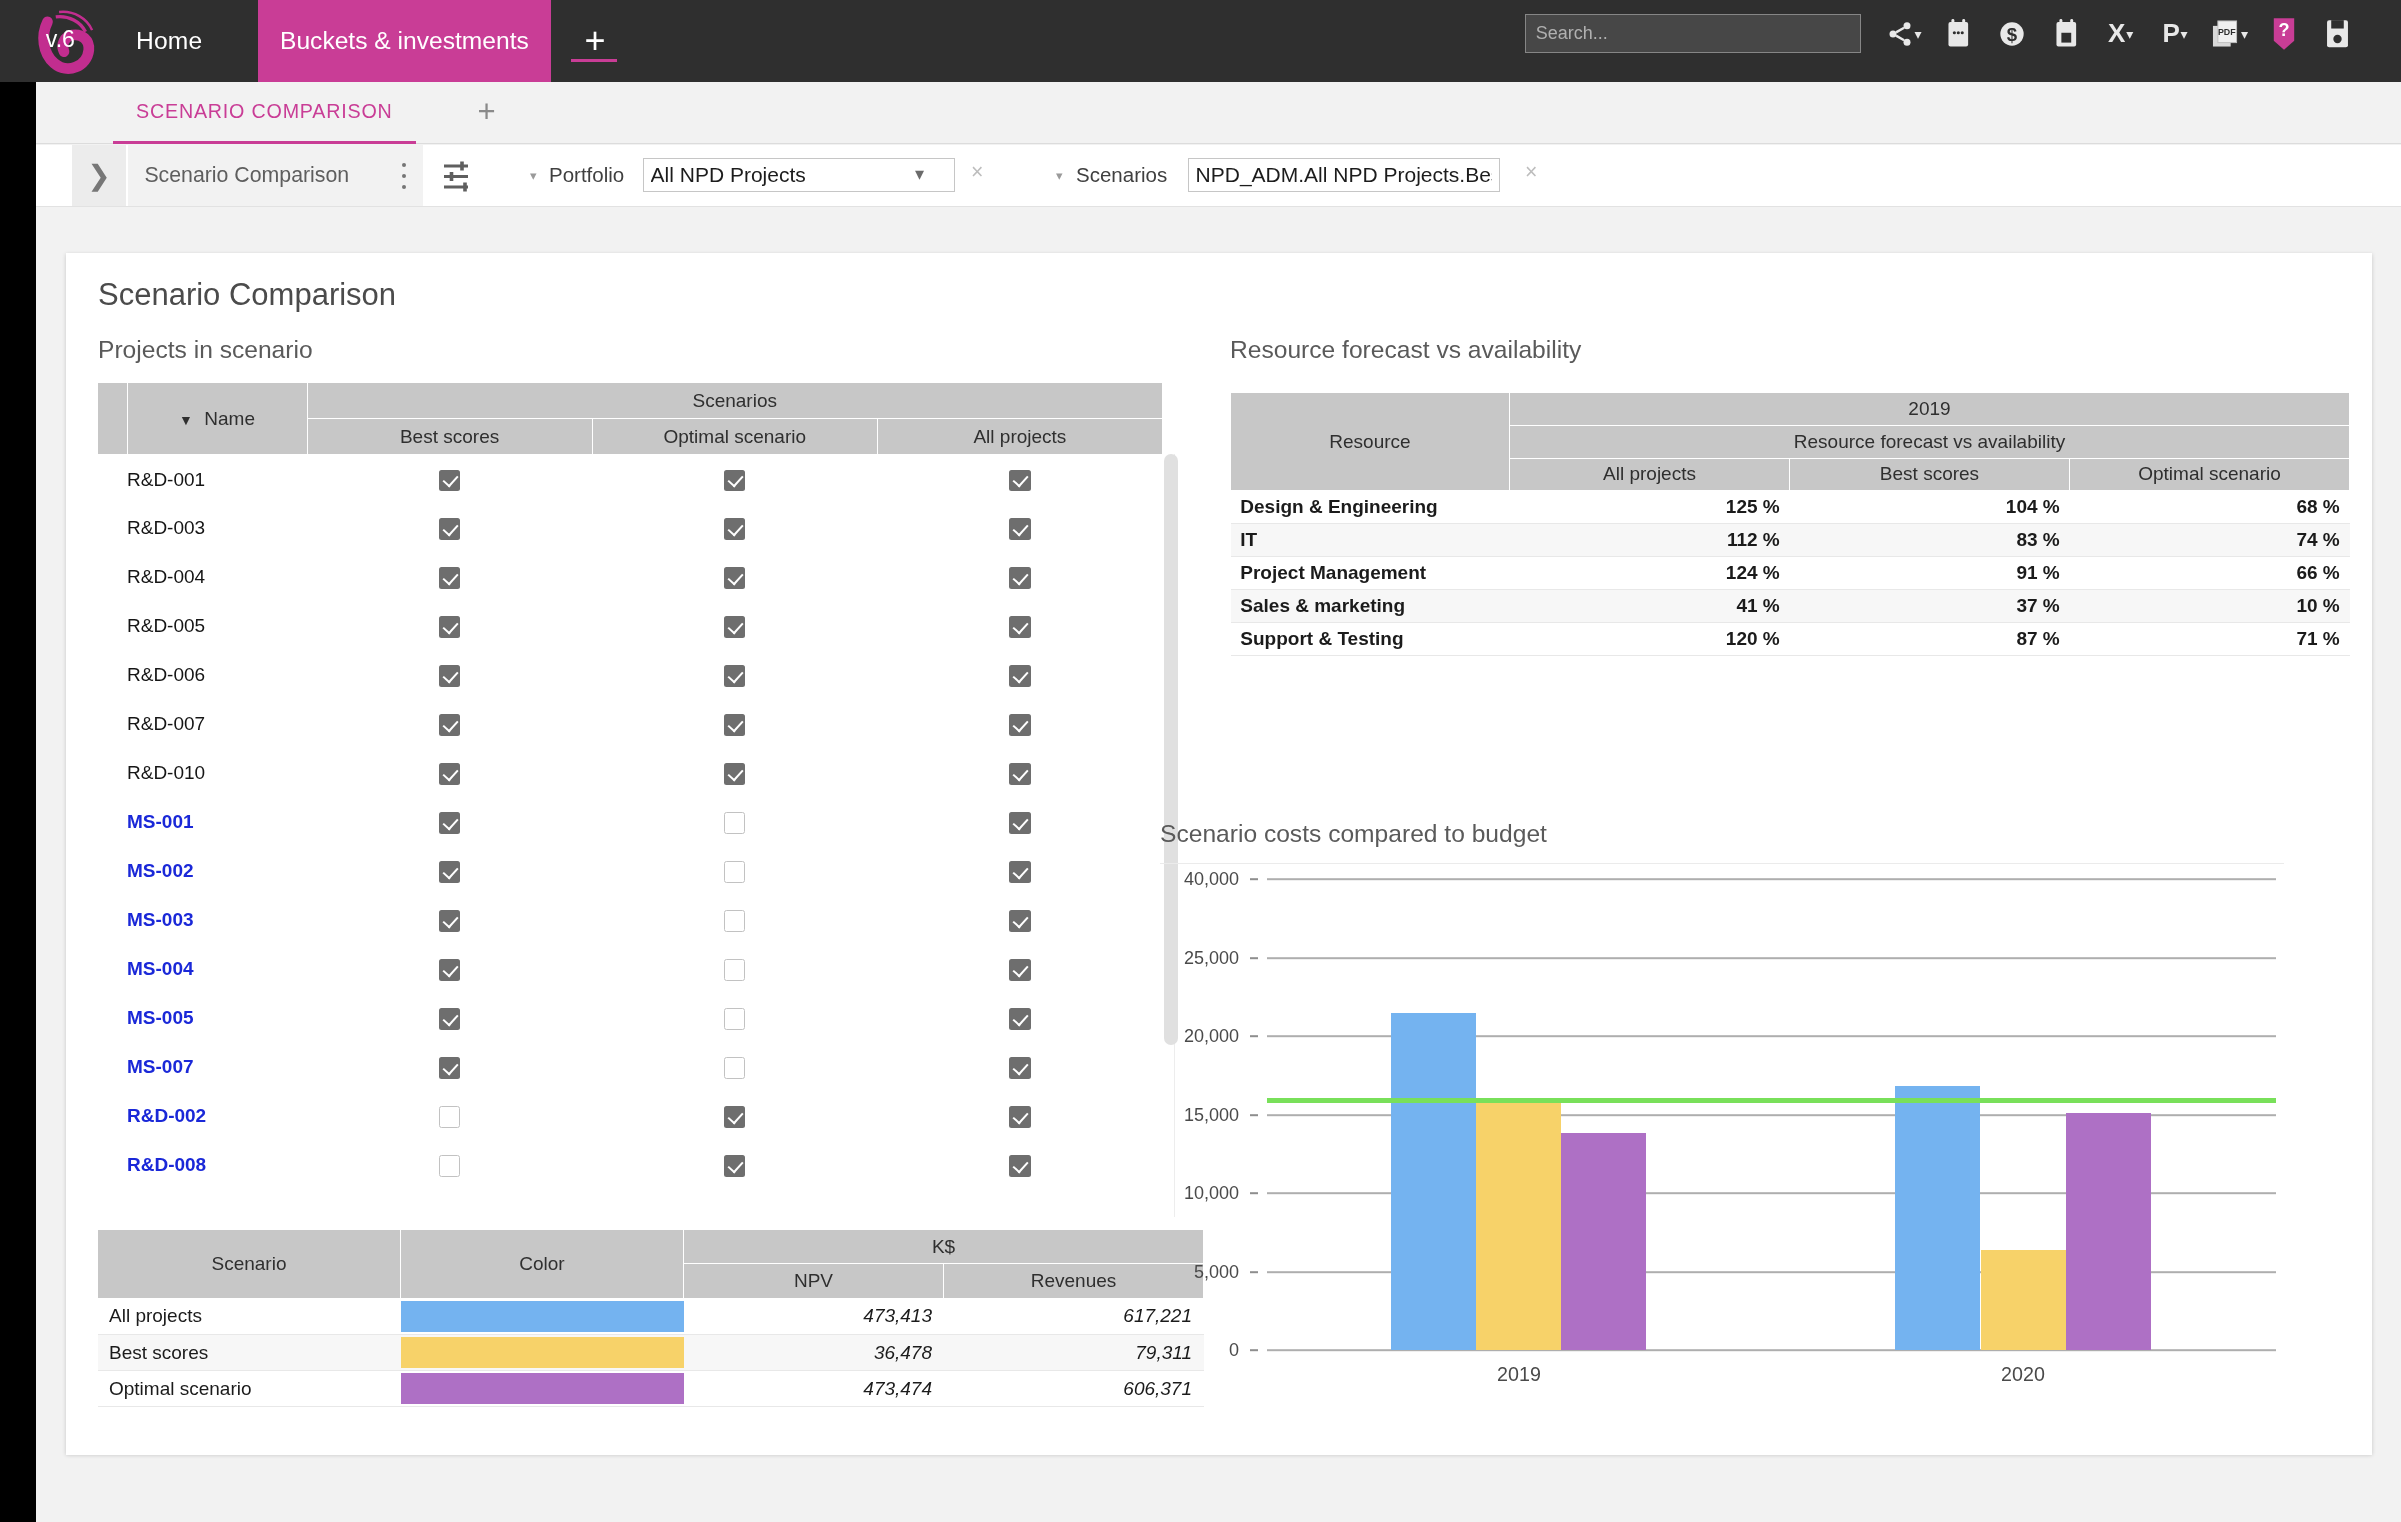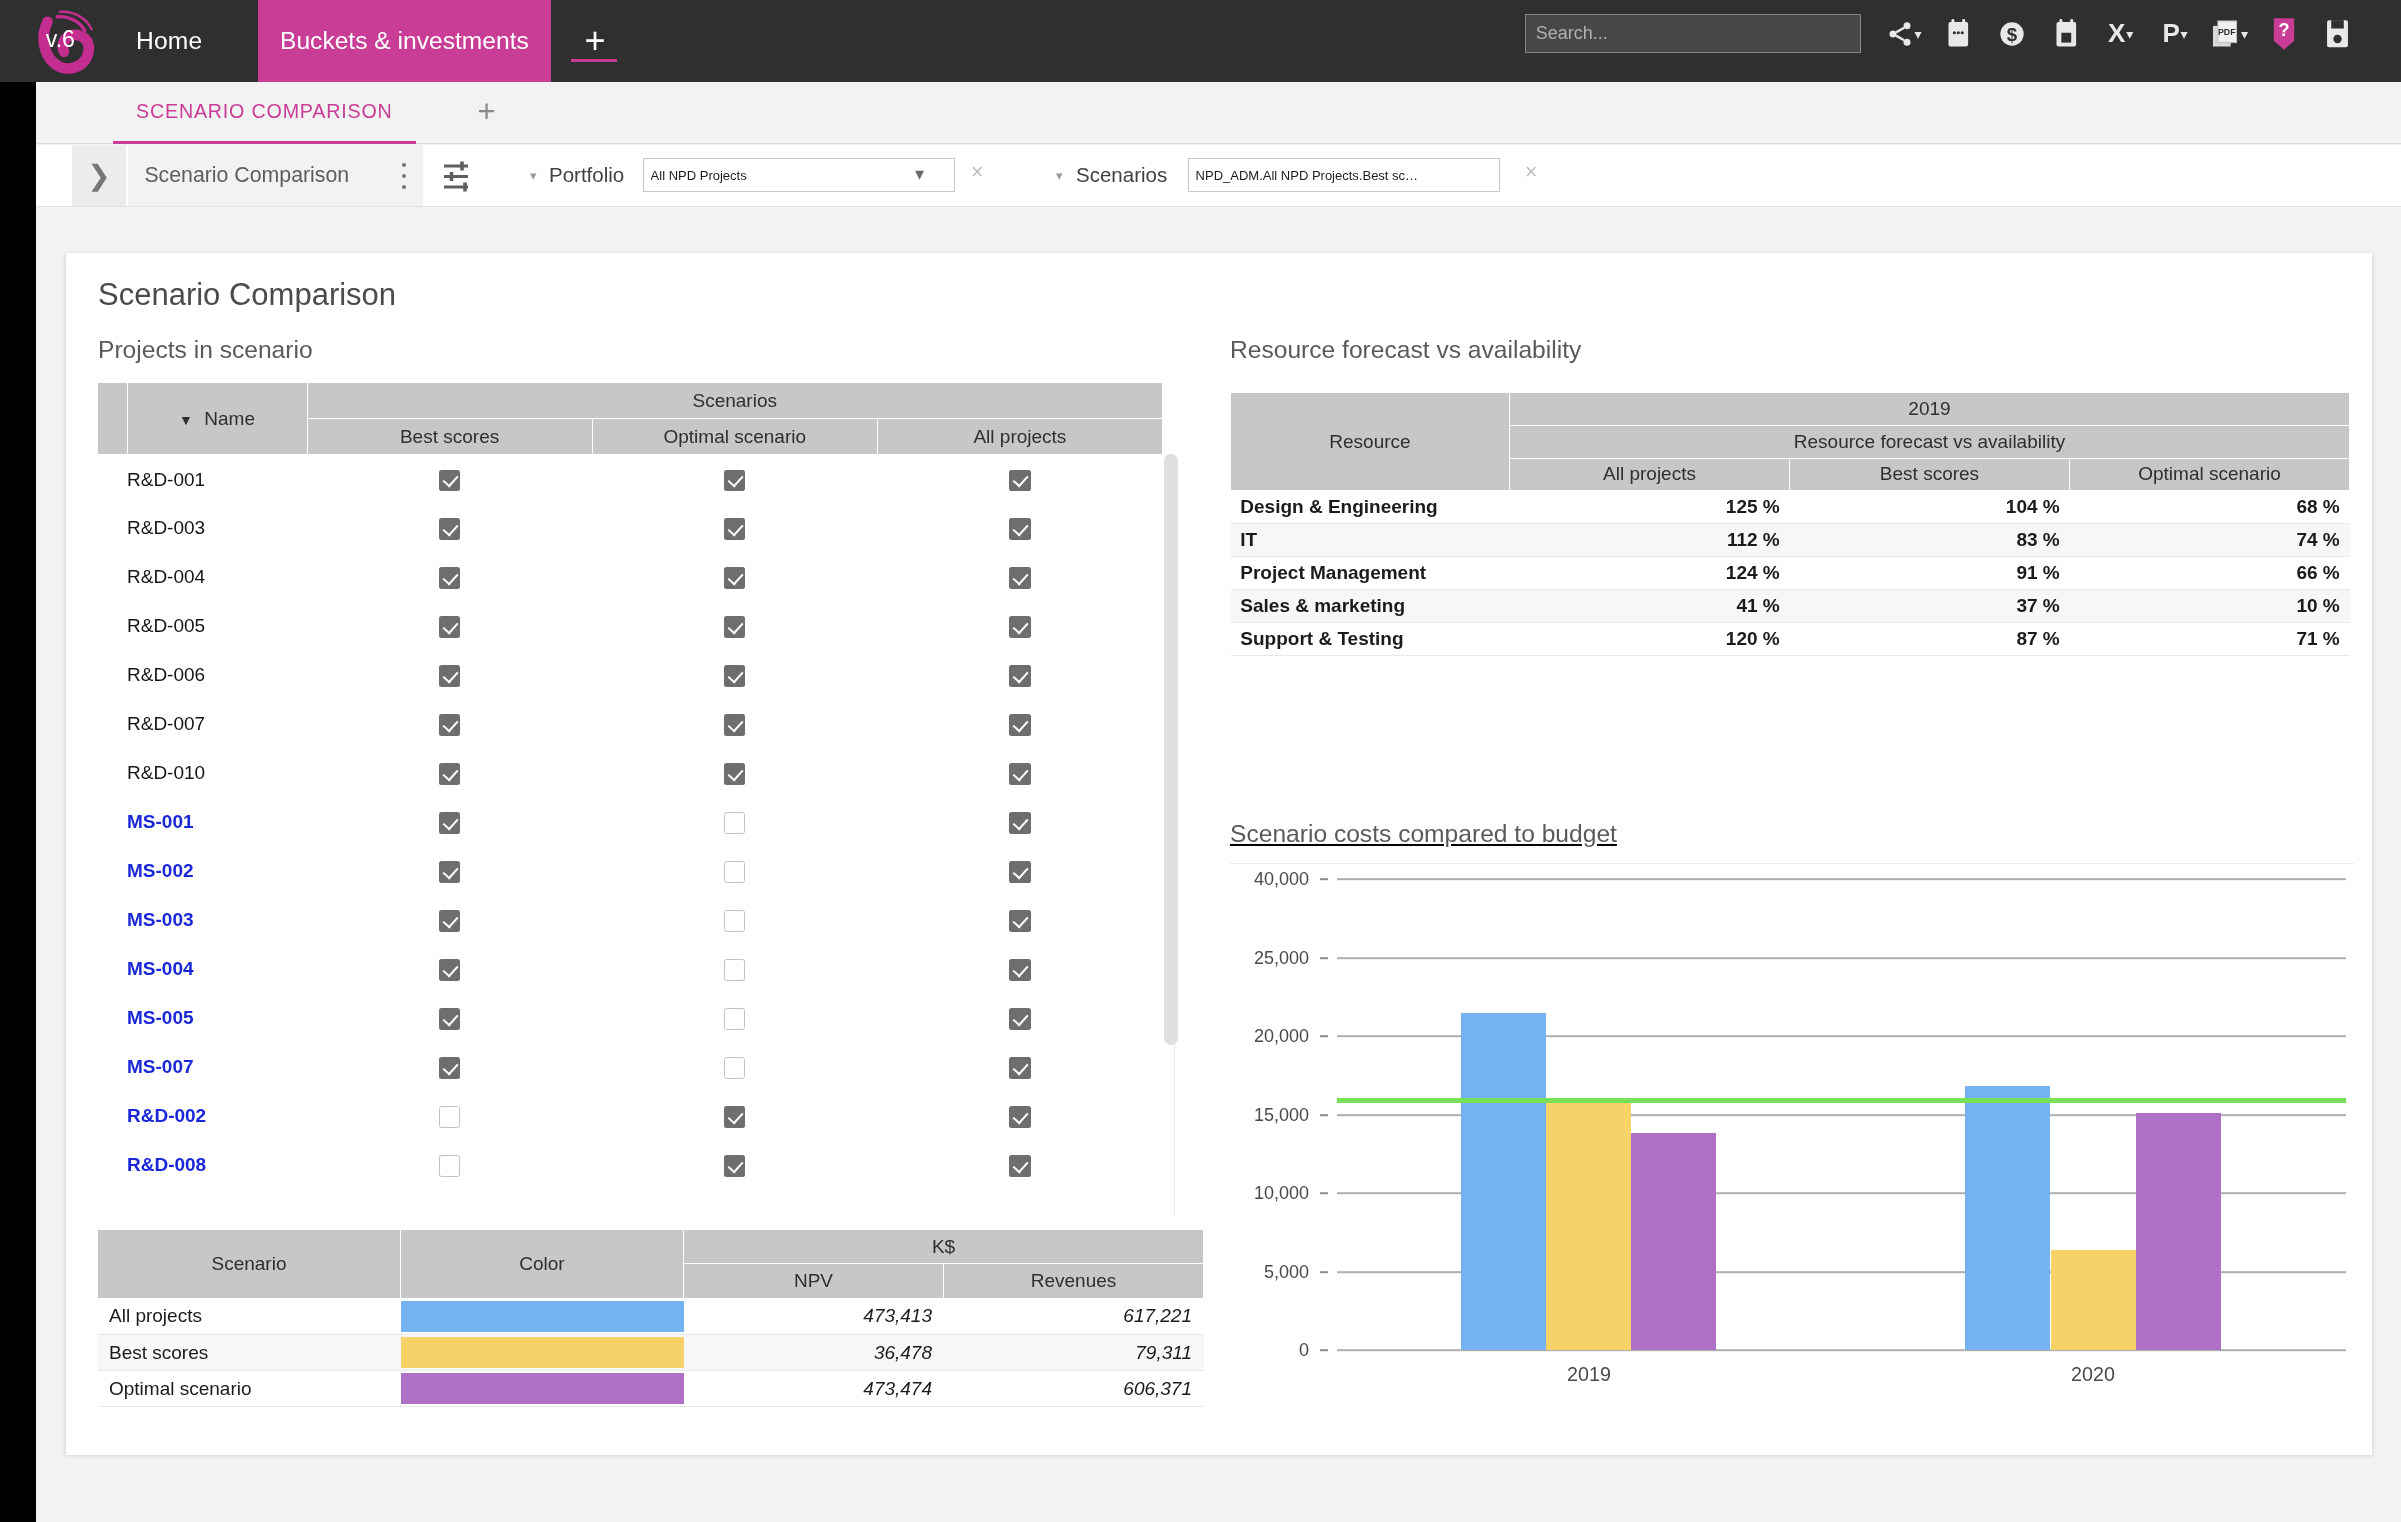--- a/index.html
+++ b/index.html
@@ -117,21 +117,21 @@
     cursor: pointer;
   }
   .flt-caret {
     position: absolute; font-size: 13px; color: #9a9a9a; cursor: pointer;
   }
   .flt-label {
     position: absolute; color: #404040; font-size: 20.5px;
   }
   .flt-select {
     position: absolute; height: 34px; border: 0.8px solid #c6c6c6;
-    background: #fff; font-size: 13px; color: #1c1c1c; padding: 0 6.6px;
+    background: #fff; font-size: 21px; color: #1c1c1c; padding: 0 6.6px;
     font-family: "Liberation Sans", sans-serif; outline: none;
   }
   .flt-clear {
     position: absolute; color: #bdbdbd; font-size: 21.3px; cursor: pointer;
   }
 
   
   .card {
     position: absolute; left: 66px; top: 253px; width: 2306px; height: 1202px;
     background: #ffffff; box-shadow: 0 0.8px 4.1px rgba(0,0,0,.18);
@@ -209,21 +209,21 @@
   table.res td {
     border-bottom: 0.8px solid #e8e8e8; padding: 4.9px 9.8px; font-size: 19px;
     color: #1b1b1b; height: 33px; font-weight: bold;
   }
   table.res tr.alt td { background: #f7f7f7; }
   td.pct { text-align: right; }
   .over { color: #f4692a; }
   .under { color: #38675f; }
 
   
-  .chart-wrap { position: absolute; left: 1230px; top: 820px; width: 1124px; height: 574px; text-decoration: underline; }
+  .chart-wrap { position: absolute; left: 1160px; top: 820px; width: 1124px; height: 574px; }
   .chart-title { font-size: 24.6px; color: #5a5a5a; }
   .chart-area { position: absolute; left: 0; top: 51px; width: 1124px; height: 525px; }
   .chart-sep { position: absolute; left: 0; top: 43px; width: 1124px; height: 0.8px; background: #ebebeb; }
   .ytick-label {
     position: absolute; right: 0; font-size: 18px; color: #4a4a4a;
     text-align: right; width: 90px; transform: translateY(-50%);
   }
   .ytick-dash {
     position: absolute; width: 8.2px; height: 1.6px; background: #8e8e8e;
     transform: translateY(-50%);

